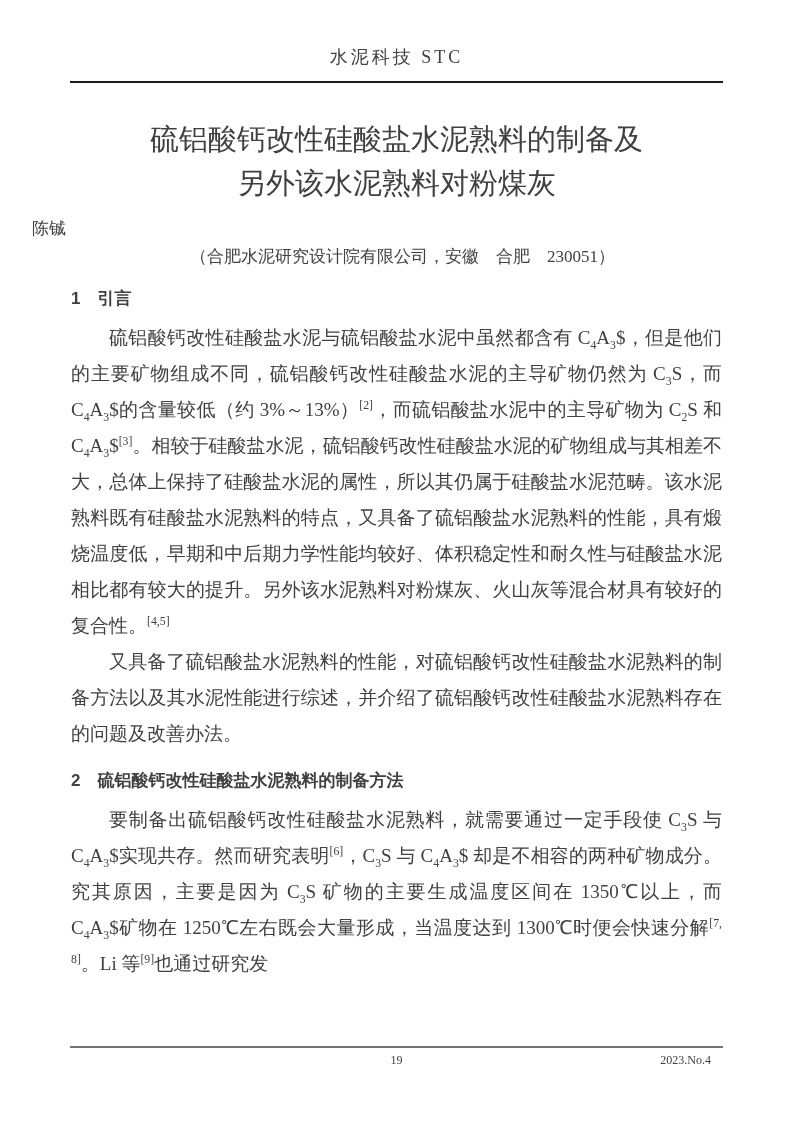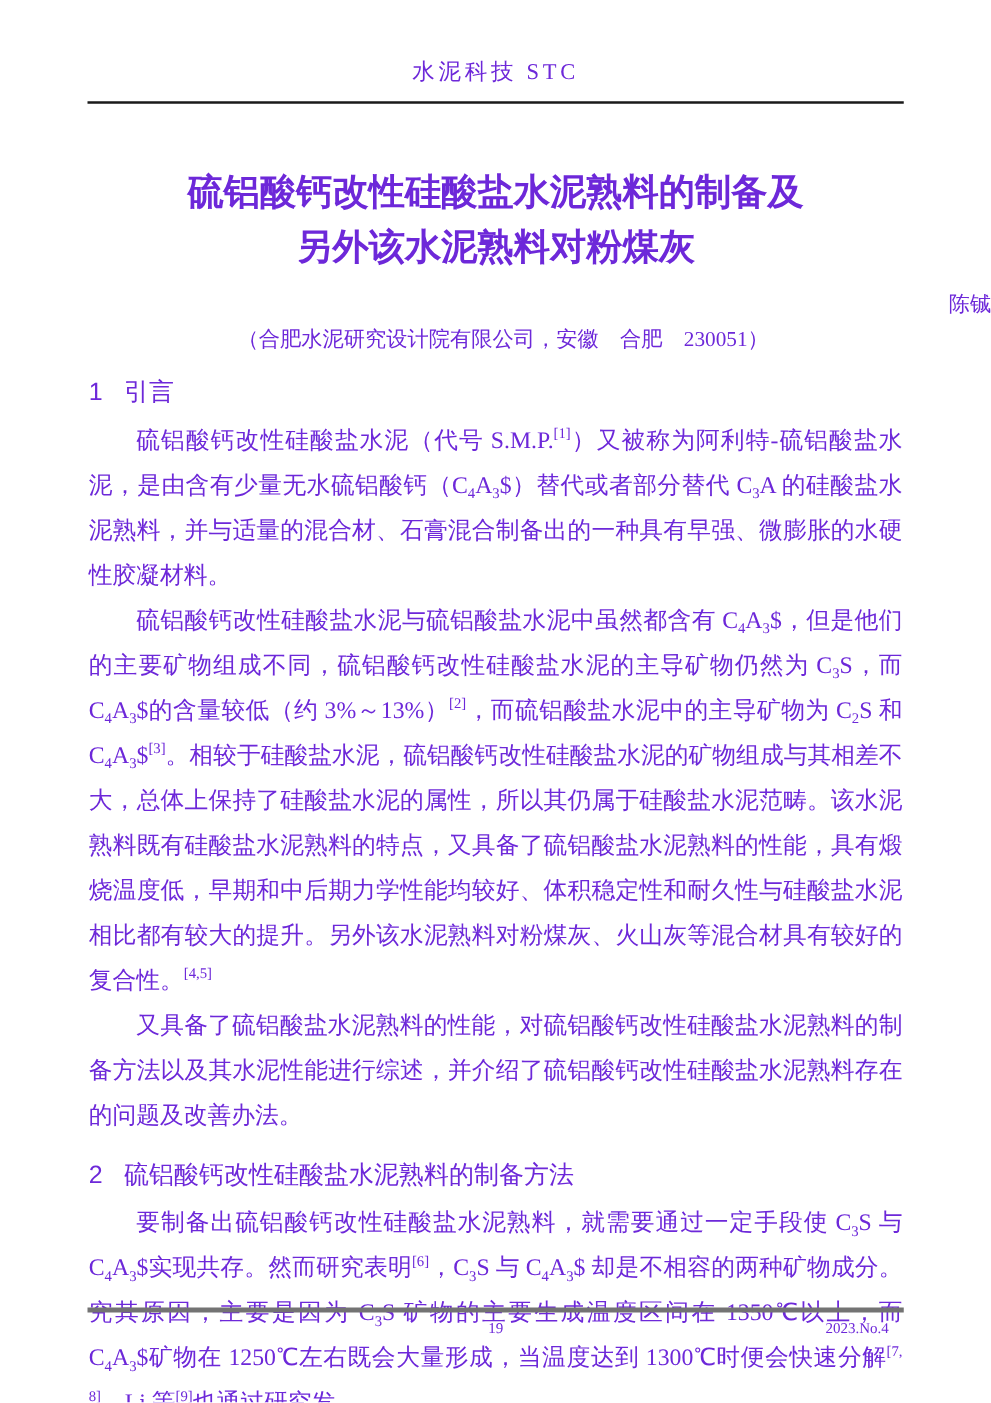--- a/index.html
+++ b/index.html
@@ -1,87 +1,88 @@
 <!DOCTYPE html>
 <html><head>
 <meta charset="utf-8">
 <style>
   html, body { margin: 0; padding: 0; background: #ffffff; }
   .page {
     position: relative;
     width: 793px;
     height: 1122px;
     background: #ffffff;
-    color: #6d28d9;
+    color: #404040;
     font-family: "Liberation Serif", serif;
     overflow: hidden;
     box-sizing: border-box;
     padding-top: 46px;
   }
   .journal-header {
     text-align: center;
     font-size: 18px;
     letter-spacing: 3px;
     line-height: 22px;
   }
   .header-rule {
     width: 653px;
     margin: 13px auto 0 auto;
     border: none;
     border-top: 2px solid #1a1a1a;
   }
   .paper-title {
-    margin: 49px auto 0 auto;
+    margin: 34px auto 0 auto;
     width: 680px;
     text-align: center;
     font-family: "Liberation Sans", sans-serif;
-    font-weight: bold;
+    font-weight: normal;
     font-size: 29px;
     line-height: 44px;
   }
   .author {
     margin-top: 12px;
-    text-align: right;
+    text-align: left;
     font-size: 17px;
     line-height: 24px;
+    padding-left: 32px;
   }
   .affiliation {
     margin-top: 3px;
     text-align: center;
     font-size: 17px;
     line-height: 26px;
     padding-left: 12px;
   }
   .content {
     width: 651px;
     margin: 12px auto 0 auto;
   }
   .section-heading {
     font-family: "Liberation Sans", sans-serif;
-    font-weight: normal;
-    font-size: 20px;
+    font-weight: bold;
+    font-size: 17px;
     line-height: 30px;
     margin: 14px 0 6px 0;
   }
   .section-heading .sec-num { margin-right: 17px; }
   .content p {
     margin: 0;
     font-size: 19px;
     line-height: 36px;
     text-align: justify;
     text-indent: 2em;
   }
   .content sup { font-size: 0.62em; line-height: 0; }
   .content sub { font-size: 0.62em; line-height: 0; }
   .footer {
     position: absolute;
     left: 70px;
     right: 70px;
     top: 1046px;
-    border-top: 4px solid #737373;
+    border-top: 2px solid #737373;
     padding-top: 5px;
     font-size: 12px;
     line-height: 15px;
   }
   .footer .page-num {
     display: block;
     text-align: center;
   }
   .footer .issue {
     position: absolute;
@@ -103,21 +104,20 @@
   </div>
 
   <div class="author">陈铖</div>
   <div class="affiliation">（合肥水泥研究设计院有限公司，安徽　合肥　230051）</div>
 
   <div class="content">
 
     <div class="section-heading">
       <span class="sec-num">1</span><span>引言</span>
     </div>
-    <p>硫铝酸钙改性硅酸盐水泥（代号 S.M.P.<sup>[1]</sup>）又被称为阿利特-硫铝酸盐水泥，是由含有少量无水硫铝酸钙（C<sub>4</sub>A<sub>3</sub>$）替代或者部分替代 C<sub>3</sub>A 的硅酸盐水泥熟料，并与适量的混合材、石膏混合制备出的一种具有早强、微膨胀的水硬性胶凝材料。</p>
     <p>硫铝酸钙改性硅酸盐水泥与硫铝酸盐水泥中虽然都含有 C<sub>4</sub>A<sub>3</sub>$，但是他们的主要矿物组成不同，硫铝酸钙改性硅酸盐水泥的主导矿物仍然为 C<sub>3</sub>S，而 C<sub>4</sub>A<sub>3</sub>$的含量较低（约 3%～13%）<sup>[2]</sup>，而硫铝酸盐水泥中的主导矿物为 C<sub>2</sub>S 和 C<sub>4</sub>A<sub>3</sub>$<sup>[3]</sup>。相较于硅酸盐水泥，硫铝酸钙改性硅酸盐水泥的矿物组成与其相差不大，总体上保持了硅酸盐水泥的属性，所以其仍属于硅酸盐水泥范畴。该水泥熟料既有硅酸盐水泥熟料的特点，又具备了硫铝酸盐水泥熟料的性能，具有煅烧温度低，早期和中后期力学性能均较好、体积稳定性和耐久性与硅酸盐水泥相比都有较大的提升。另外该水泥熟料对粉煤灰、火山灰等混合材具有较好的复合性。<sup>[4,5]</sup></p>
     <p>又具备了硫铝酸盐水泥熟料的性能，对硫铝酸钙改性硅酸盐水泥熟料的制备方法以及其水泥性能进行综述，并介绍了硫铝酸钙改性硅酸盐水泥熟料存在的问题及改善办法。</p>
 
     <div class="section-heading">
       <span class="sec-num">2</span><span>硫铝酸钙改性硅酸盐水泥熟料的制备方法</span>
     </div>
     <p>要制备出硫铝酸钙改性硅酸盐水泥熟料，就需要通过一定手段使 C<sub>3</sub>S 与 C<sub>4</sub>A<sub>3</sub>$实现共存。然而研究表明<sup>[6]</sup>，C<sub>3</sub>S 与 C<sub>4</sub>A<sub>3</sub>$ 却是不相容的两种矿物成分。究其原因，主要是因为 C<sub>3</sub>S 矿物的主要生成温度区间在 1350℃以上，而 C<sub>4</sub>A<sub>3</sub>$矿物在 1250℃左右既会大量形成，当温度达到 1300℃时便会快速分解<sup>[7, 8]</sup>。Li 等<sup>[9]</sup>也通过研究发</p>
 
   </div>
 

